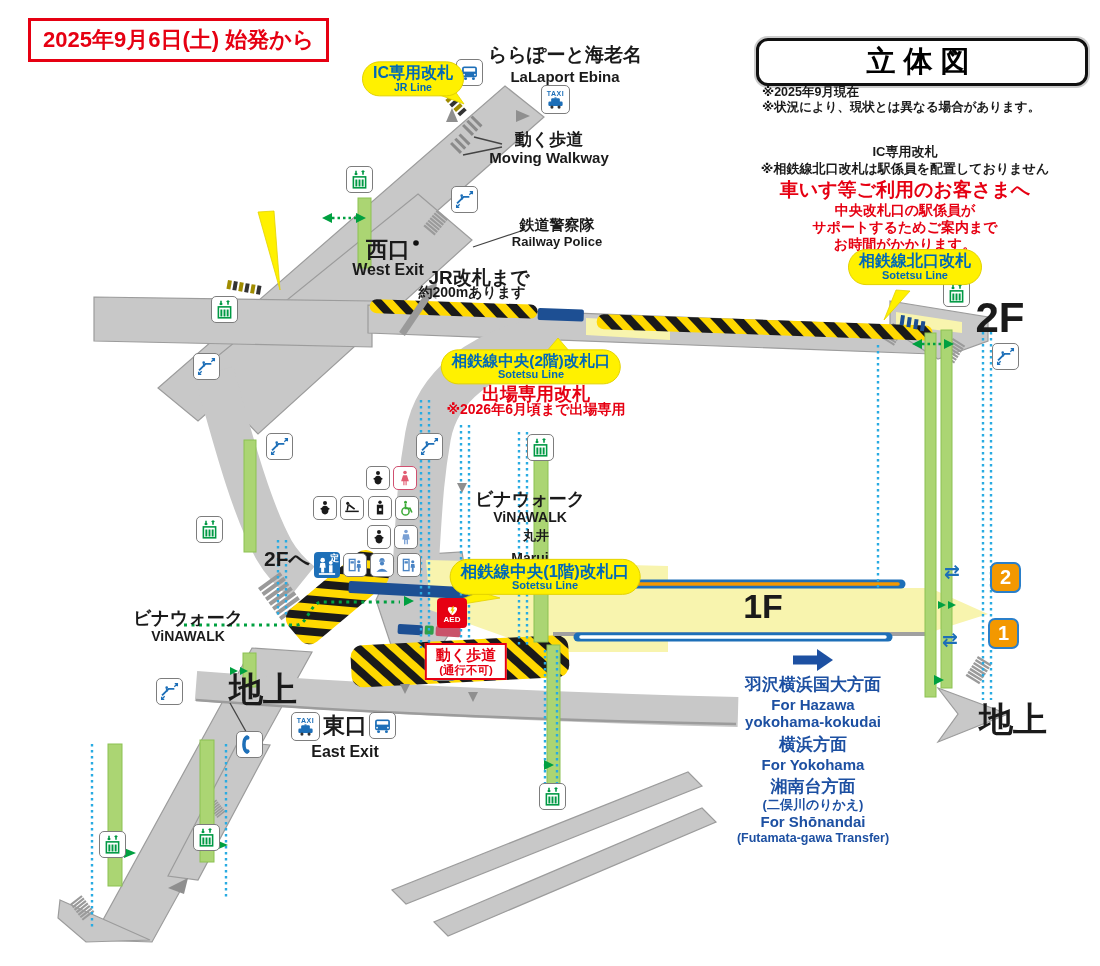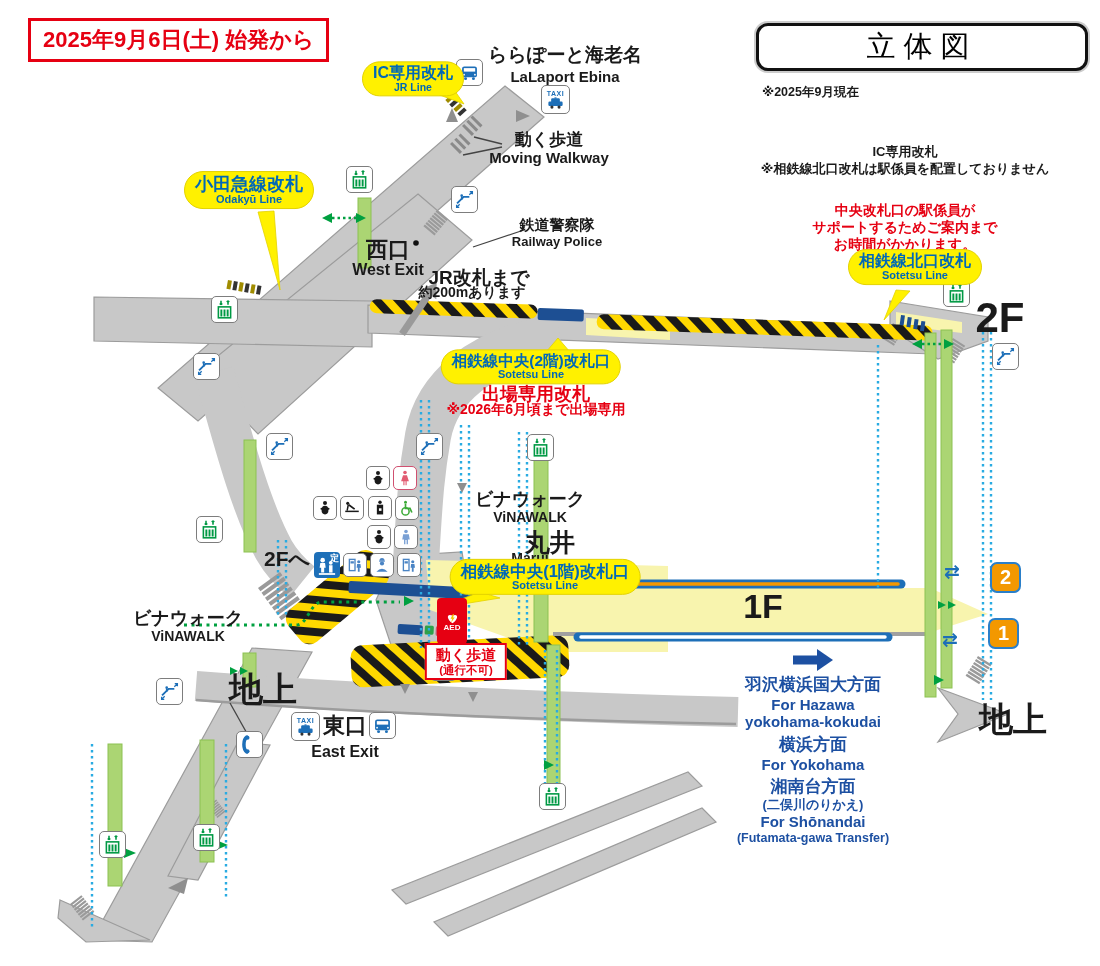--- a/index.html
+++ b/index.html
@@ -8,35 +8,35 @@
   .stage svg.bg{position:absolute;left:0;top:0}
   
   .t{position:absolute;transform:translateX(-50%);text-align:center;font-weight:bold;
      color:#1a1a1a;white-space:nowrap;line-height:1.05}
   .tl{position:absolute;font-weight:bold;color:#1a1a1a;white-space:nowrap}
   .red{color:#e60012}
   .blu{color:#1d50a2}
   
   .datebox{position:absolute;left:28px;top:18px;border:3px solid #e60012;color:#e60012;
            font-weight:bold;font-size:22px;padding:4px 12px;background:#fff}
-  .titlebox{position:absolute;left:756px;top:23px;width:326px;height:42px;border:3px solid #111;
+  .titlebox{position:absolute;left:756px;top:38px;width:326px;height:42px;border:3px solid #111;
             border-radius:12px;display:flex;align-items:center;justify-content:center;
-            font-weight:normal;font-size:29px;letter-spacing:8px;background:#fff;box-shadow:0 0 0 2px #ccc}
+            font-weight:bold;font-size:29px;letter-spacing:8px;background:#fff;box-shadow:0 0 0 2px #ccc}
   
   .pill{position:absolute;transform:translate(-50%,-50%);background:#fff100;border:1.5px solid #e3d200;
         border-radius:26px;text-align:center;color:#0068b7;padding:3px 10px;z-index:6}
   .pja{font-weight:bold;line-height:1.05}
   .pen{font-weight:bold;line-height:1;font-size:11px}
   
   .ib{position:absolute;width:27px;height:27px;background:#fff;border:1.5px solid #7d7d7d;
       border-radius:5px;box-sizing:border-box;display:flex;align-items:center;justify-content:center;z-index:5}
   .ib svg{width:21px;height:21px}
   .ib.s24{width:24px;height:24px}.ib.s24 svg{width:18px;height:18px}
   .ib.rb{border-color:#d05070}
-  .aedbox{position:absolute;width:30px;height:46px;background:#e60012;border-radius:4px;z-index:5;
+  .aedbox{position:absolute;width:30px;height:30px;background:#e60012;border-radius:4px;z-index:5;
           display:flex;flex-direction:column;align-items:center;justify-content:center}
   .aedbox svg{width:17px;height:13px}
   .aedtxt{color:#fff;font-weight:bold;font-size:8px;line-height:1}
   .passbox{position:absolute;width:26px;height:26px;background:#1d6fb8;border-radius:4px;z-index:5}
   .passbox svg{width:26px;height:26px}
   .passkanji{position:absolute;right:1px;top:0;color:#fff;font-weight:bold;font-size:9px}
   .taxibox{position:absolute;width:29px;height:29px;background:#fff;border:1.5px solid #7d7d7d;border-radius:5px;
            box-sizing:border-box;display:flex;flex-direction:column;align-items:center;justify-content:center;z-index:5}
   .taxitxt{color:#1d6fb8;font-weight:bold;font-size:7px;line-height:1;letter-spacing:.5px}
   .taxibox svg{width:19px;height:13px}
@@ -523,34 +523,32 @@
     </div>
 <div class="ib s24" style="left:397px;top:553px">
       <svg viewBox="0 0 24 24">
         <use href="#sym-machine"></use>
       </svg>
     </div>
 
 <div class="datebox">2025年9月6日(土) 始発から</div>
 <div class="titlebox">立体図</div>
 <div class="tl" style="left:762px;top:84px;font-size:12.5px">※2025年9月現在</div>
+<div class="tl" style="left:762px;top:99px;font-size:12.5px">※状況により、現状とは異なる場合があります。</div>
 
 <div class="t" style="left:905px;top:145px;font-size:13px">IC専用改札</div>
 <div class="t" style="left:905px;top:162px;font-size:13px">※相鉄線北口改札は駅係員を配置しておりません</div>
+<div class="t red" style="left:905px;top:180px;font-size:19px">車いす等ご利用のお客さまへ</div>
 <div class="t red" style="left:905px;top:203px;font-size:14px">中央改札口の駅係員が</div>
 <div class="t red" style="left:905px;top:220px;font-size:14px">サポートするためご案内まで</div>
 <div class="t red" style="left:905px;top:237px;font-size:14px">お時間がかかります。</div>
 
 <div class="pill" style="left:413px;top:79px">
   <div class="pja" style="font-size:16px">IC専用改札</div>
   <div class="pen" style="font-size:10.5px">JR Line</div>
-</div>
-<div class="pill" style="left:249px;top:190px">
-  <div class="pja" style="font-size:18px">小田急線改札</div>
-  <div class="pen">Odakyū Line</div>
 </div>
 <div class="pill" style="left:915px;top:267px">
   <div class="pja" style="font-size:16px">相鉄線北口改札</div>
   <div class="pen">Sotetsu Line</div>
 </div>
 <div class="pill" style="left:531px;top:367px">
   <div class="pja" style="font-size:15.5px">相鉄線中央(2階)改札口</div>
   <div class="pen">Sotetsu Line</div>
 </div>
 <div class="pill" style="left:545px;top:577px">
@@ -566,21 +564,21 @@
 <div class="t" style="left:557px;top:235px;font-size:13px">Railway Police</div>
 <div class="t" style="left:388px;top:238px;font-size:22px">西口</div>
 <div class="t" style="left:388px;top:262px;font-size:16px">West Exit</div>
 <div class="t" style="left:479px;top:268px;font-size:19px">JR改札まで</div>
 <div class="t" style="left:472px;top:285px;font-size:14px">約200mあります</div>
 <div class="t" style="left:1000px;top:296px;font-size:42px">2F</div>
 <div class="t red" style="left:536px;top:385px;font-size:18px">出場専用改札</div>
 <div class="t red" style="left:536px;top:402px;font-size:14px">※2026年6月頃まで出場専用</div>
 <div class="t" style="left:530px;top:490px;font-size:18px">ビナウォーク</div>
 <div class="t" style="left:530px;top:510px;font-size:14px">ViNAWALK</div>
-<div class="t" style="left:550px;top:529px;font-size:25px">丸井</div>
+<div class="t" style="left:536px;top:529px;font-size:13px">丸井</div>
 <div class="t" style="left:530px;top:551px;font-size:14px">Marui</div>
 <div class="t" style="left:287px;top:548px;font-size:21px">2Fへ</div>
 <div class="t" style="left:188px;top:609px;font-size:18px">ビナウォーク</div>
 <div class="t" style="left:188px;top:629px;font-size:14px">ViNAWALK</div>
 <div class="t" style="left:763px;top:589px;font-size:34px">1F</div>
 <div class="t" style="left:263px;top:672px;font-size:34px">地上</div>
 <div class="t" style="left:345px;top:714px;font-size:22px">東口</div>
 <div class="t" style="left:345px;top:744px;font-size:16px">East Exit</div>
 <div class="t" style="left:1013px;top:702px;font-size:34px">地上</div>
 

